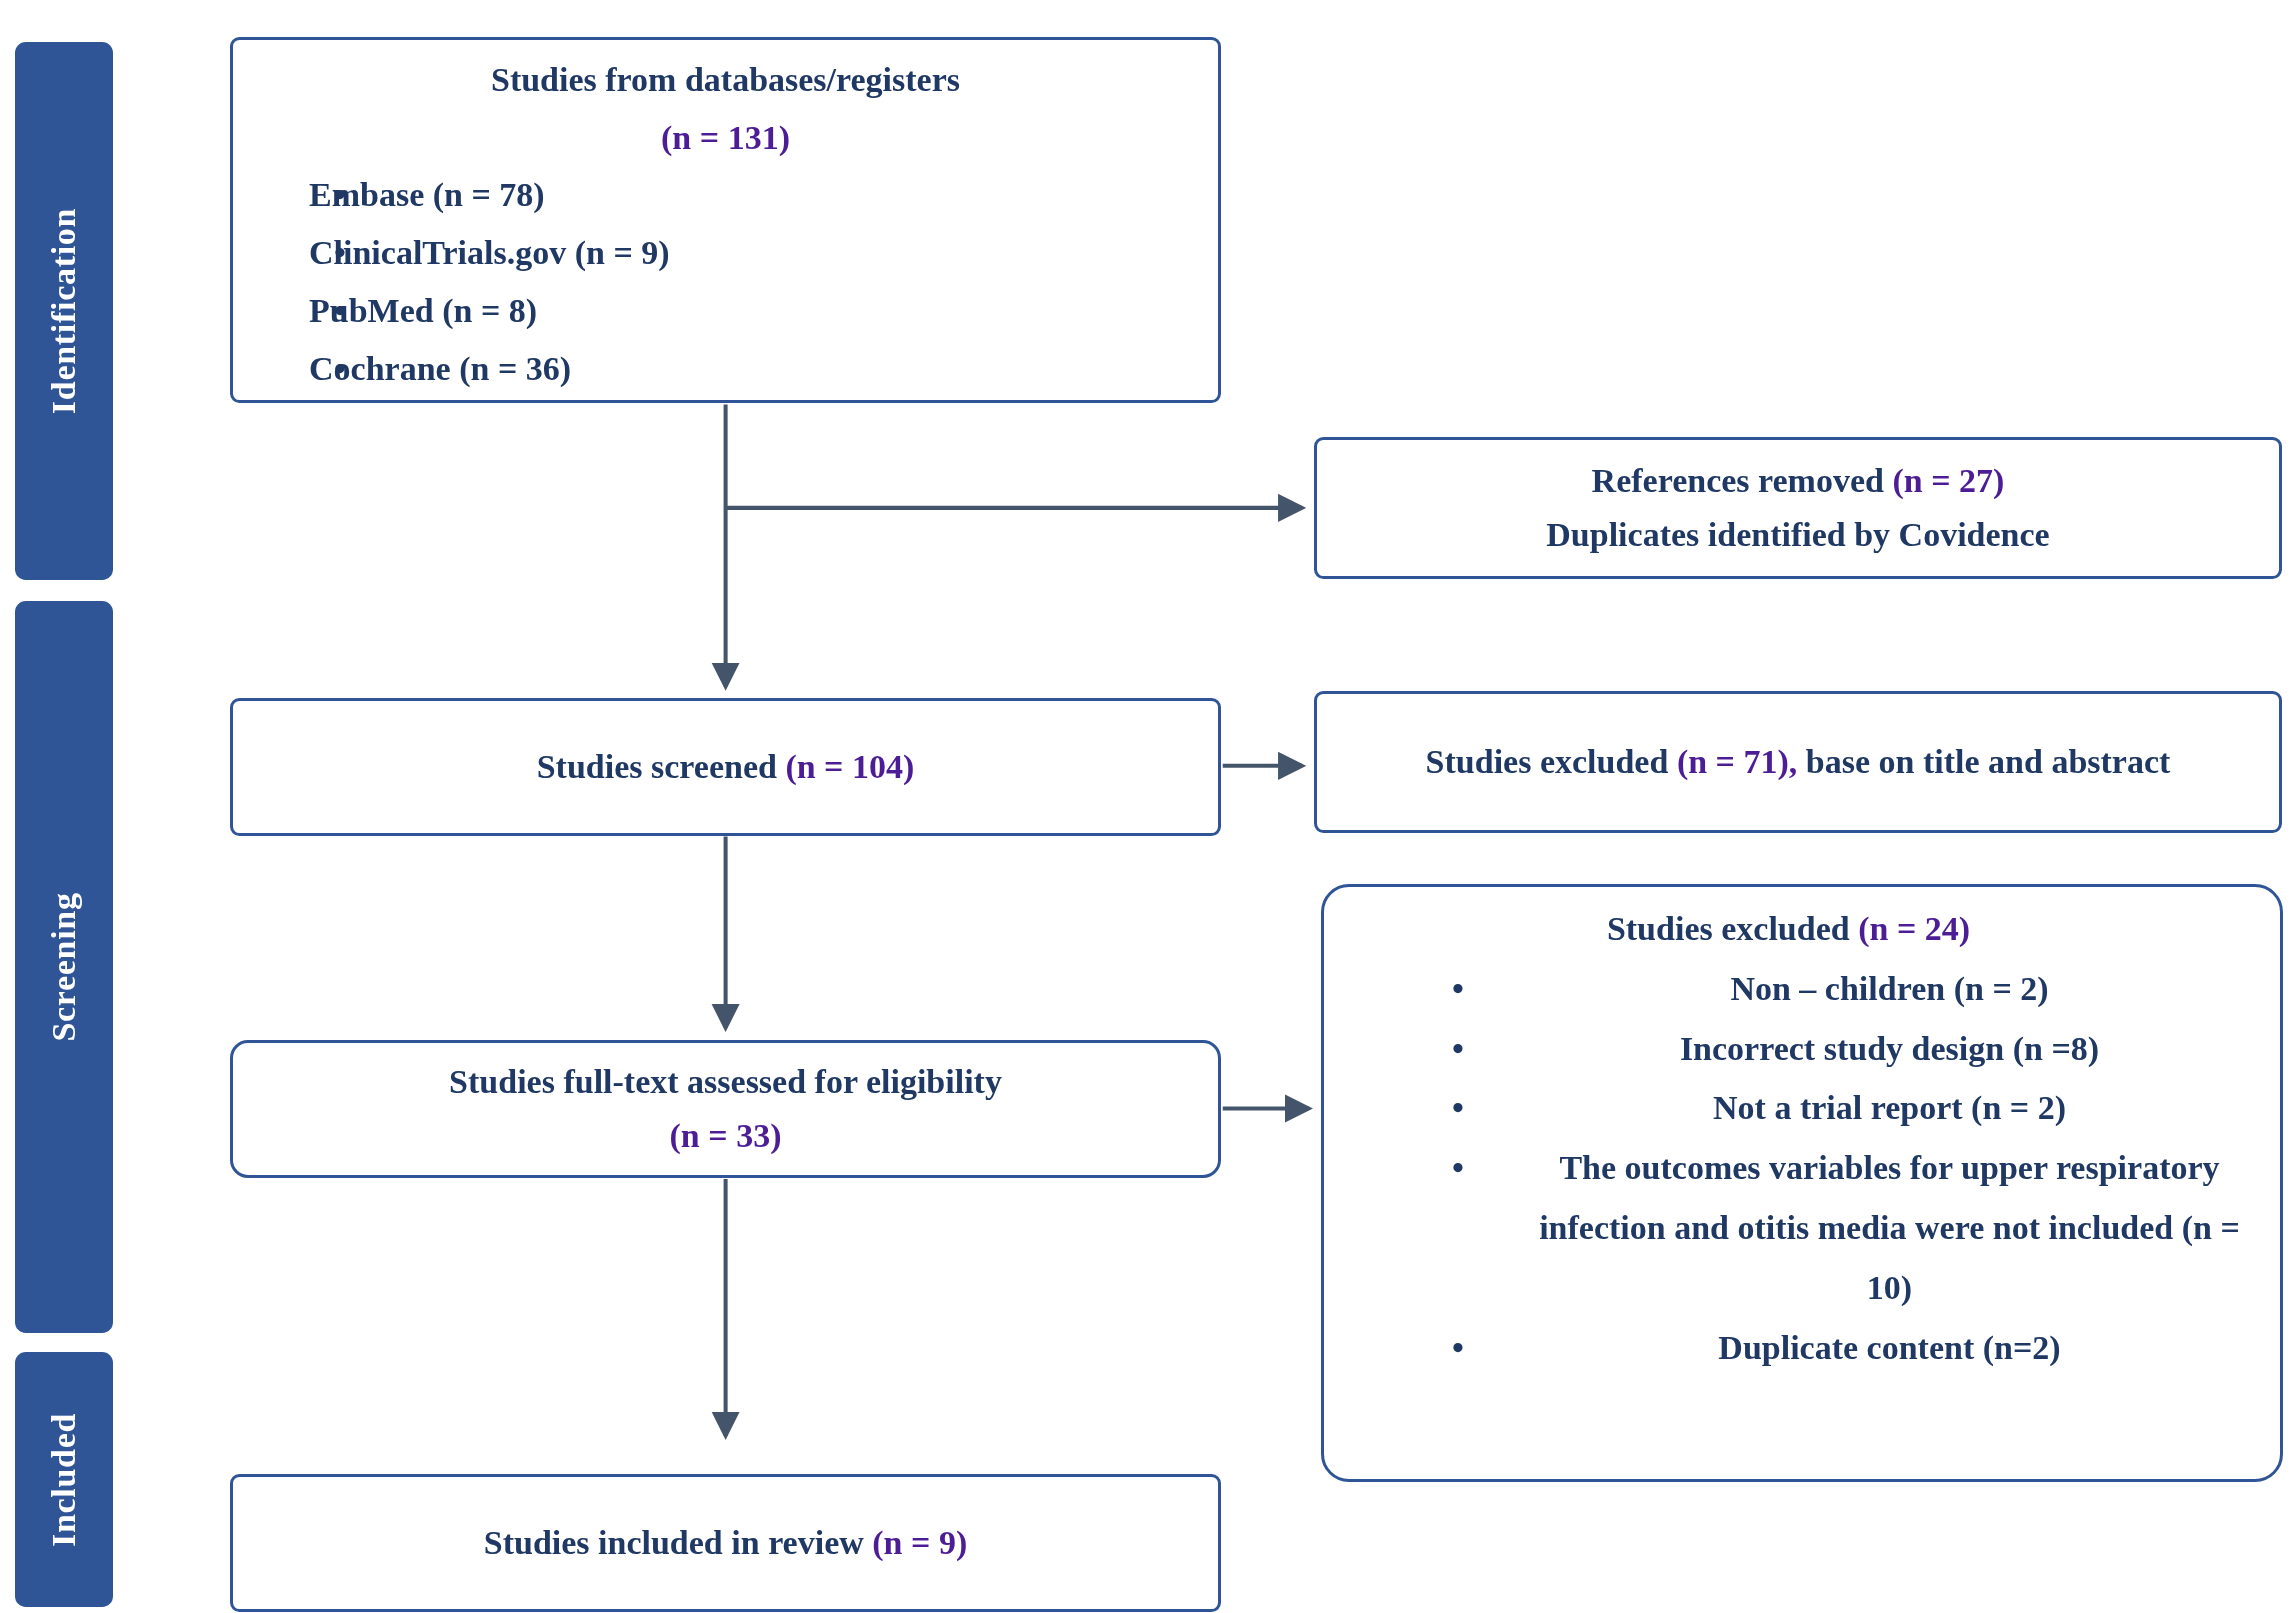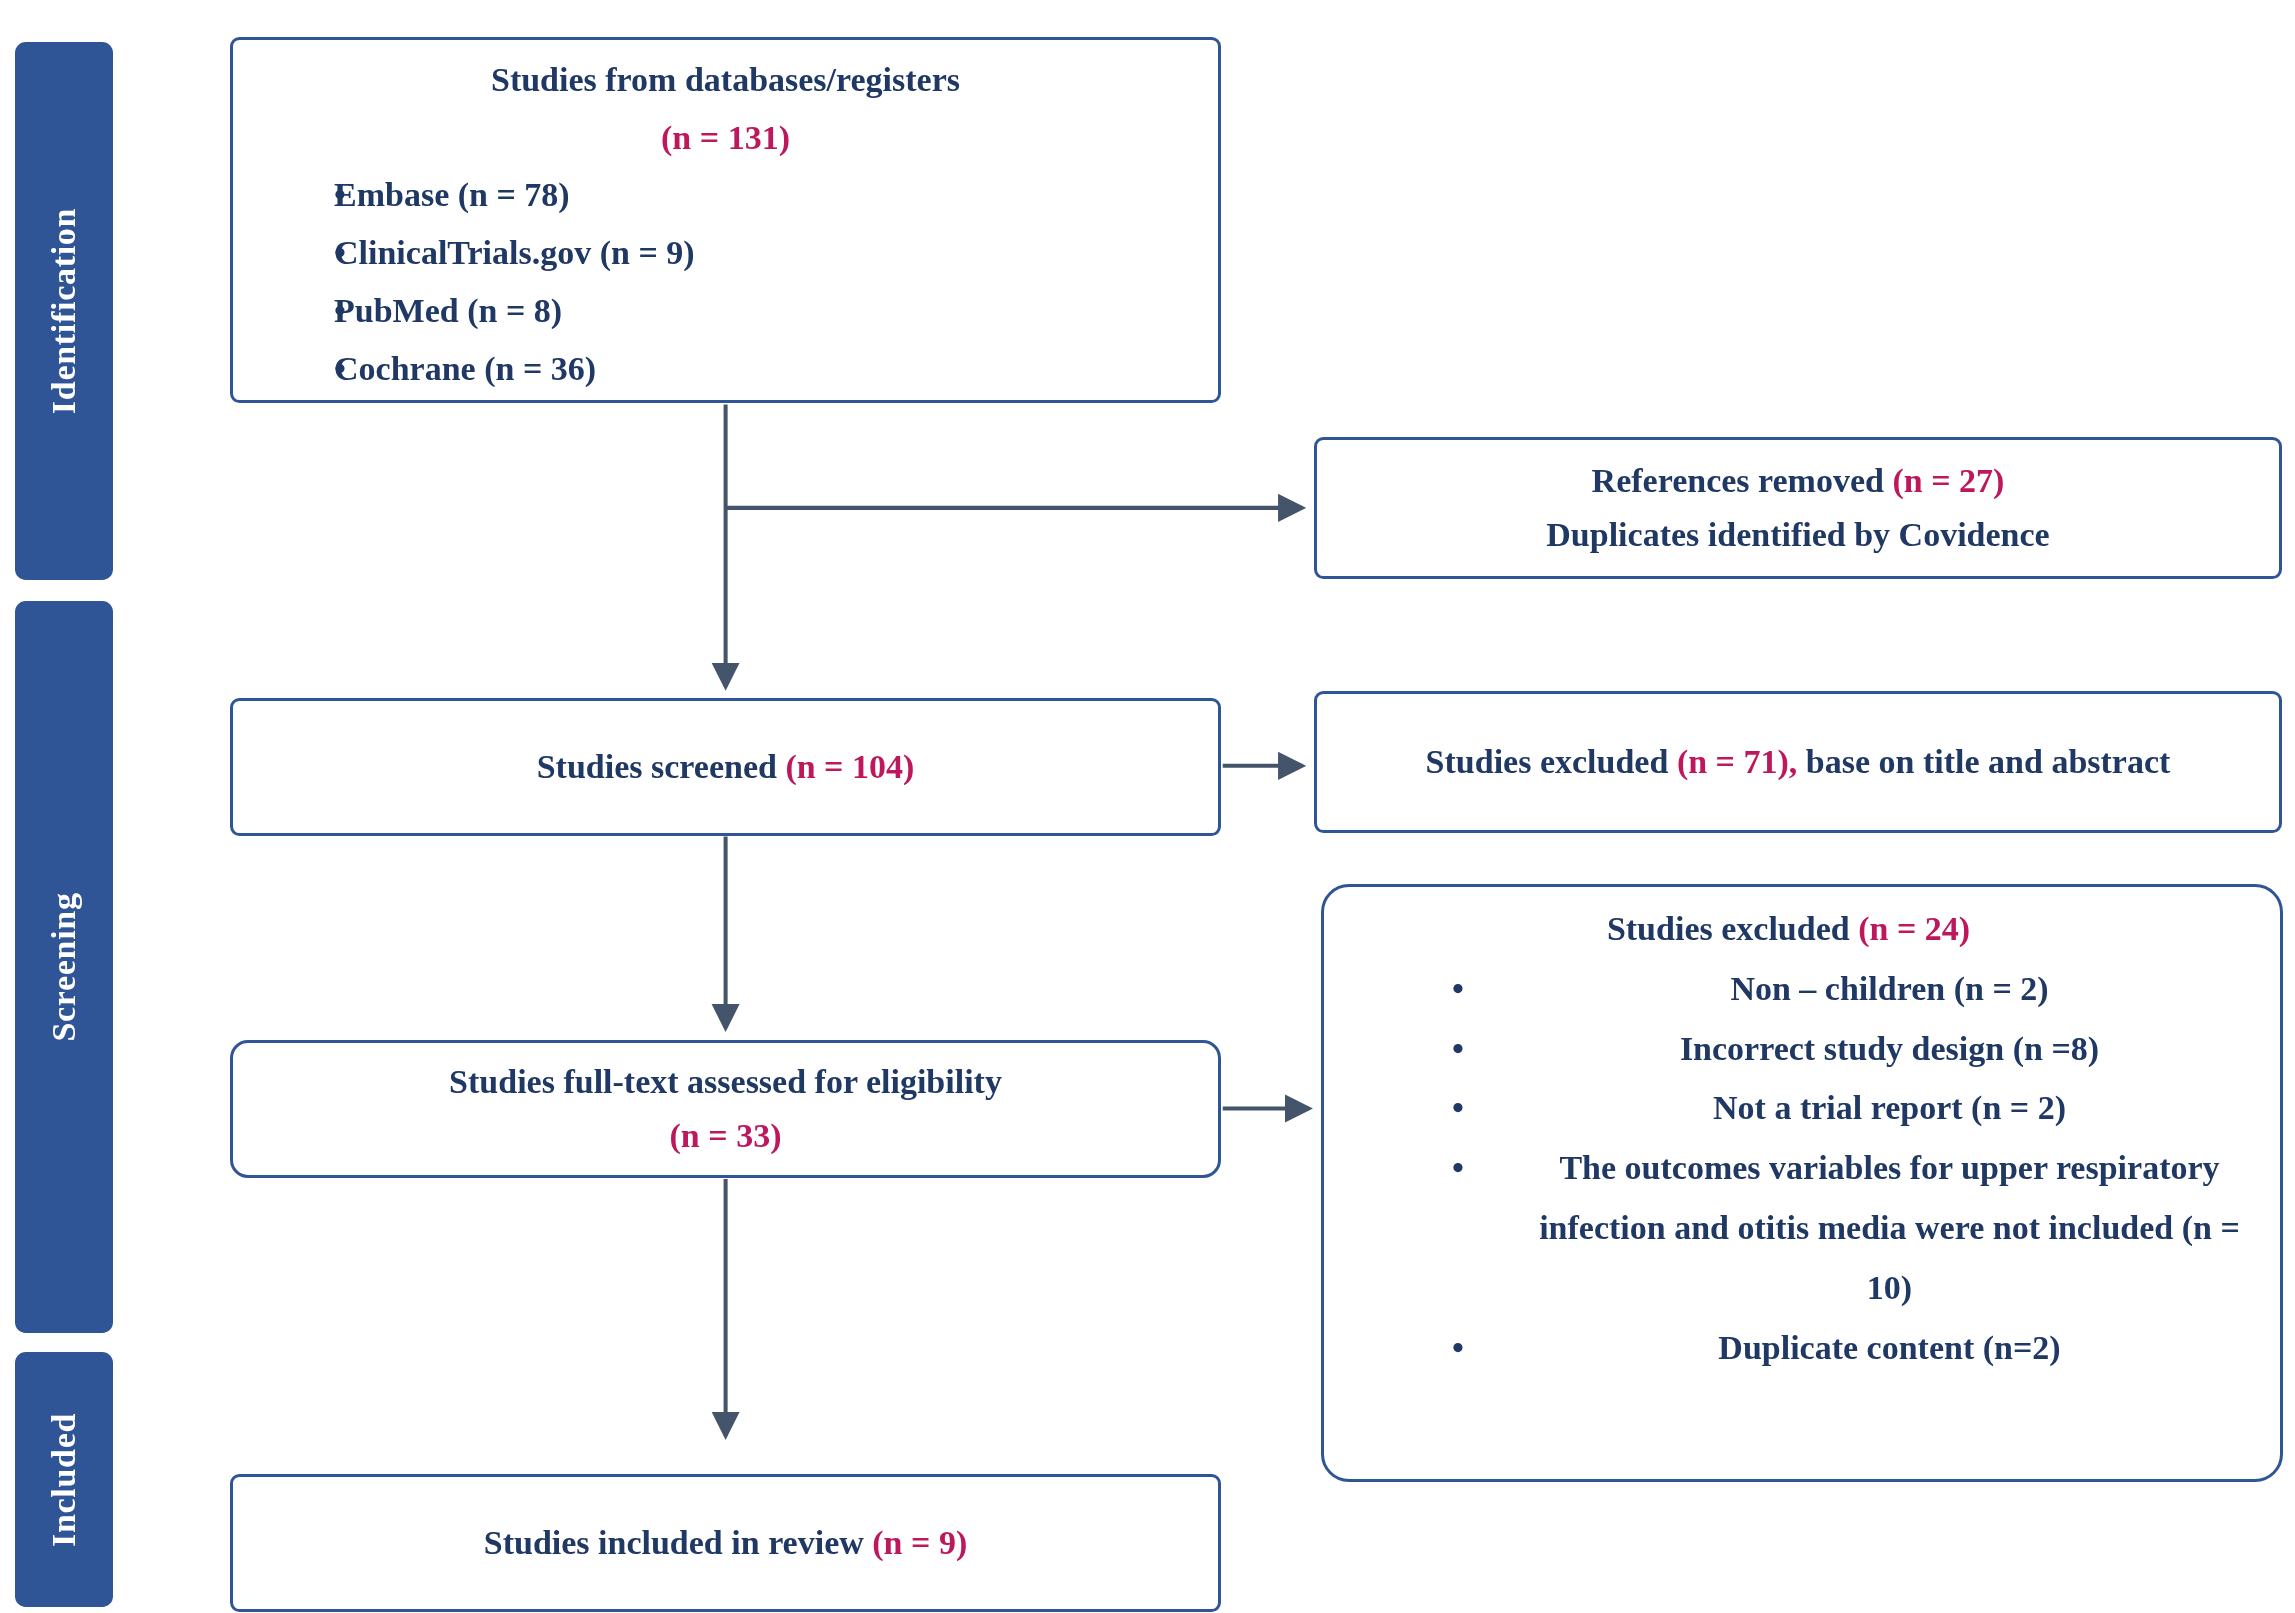--- a/index.html
+++ b/index.html
@@ -49,35 +49,35 @@
     font-size: 34px;
     line-height: 1.7;
   }
   .center-col {
     display: flex;
     flex-direction: column;
     align-items: center;
     justify-content: center;
     text-align: center;
   }
-  .n { color: #be185d; }
+  .n { color: #4c1d95; }
 
   #box-databases         { left: 230px;  top: 37px;   width: 991px; height: 366px; padding-top: 10.8px; font-family: Liberation Serif, serif; }
   #box-references-removed{ left: 1314px; top: 437px;  width: 968px; height: 142px; line-height: 1.6; }
   #box-screened          { left: 230px;  top: 698px; width: 991px; height: 138px; }
   #box-excluded-title    { left: 1314px; top: 691px; width: 968px; height: 142px; padding: 0 76px; line-height: 1.6; }
   #box-fulltext          { left: 230px;  top: 1040px; width: 991px; height: 138px; line-height: 1.6; border-radius: 18px; }
   #box-excluded-fulltext { left: 1321px; top: 884px; width: 962px; height: 598px; padding: 12px 27px 0 0; line-height: 1.76; border-radius: 28px; }
   #box-included          { left: 230px;  top: 1474px; width: 991px; height: 138px; }
 
   .box-title-line { text-align: center; }
   ul.bullets { list-style: none; }
   ul.bullets li {
     position: relative;
-    padding-left: 101px;
+    padding-left: 76px;
     text-align: left;
   }
   ul.bullets li::before {
     content: "\2022";
     position: absolute;
     left: 101px;
     top: 0;
   }
   #box-excluded-fulltext ul.bullets li { padding-left: 202px; text-align: center; }
   #box-excluded-fulltext ul.bullets li::before { left: 128px; }

